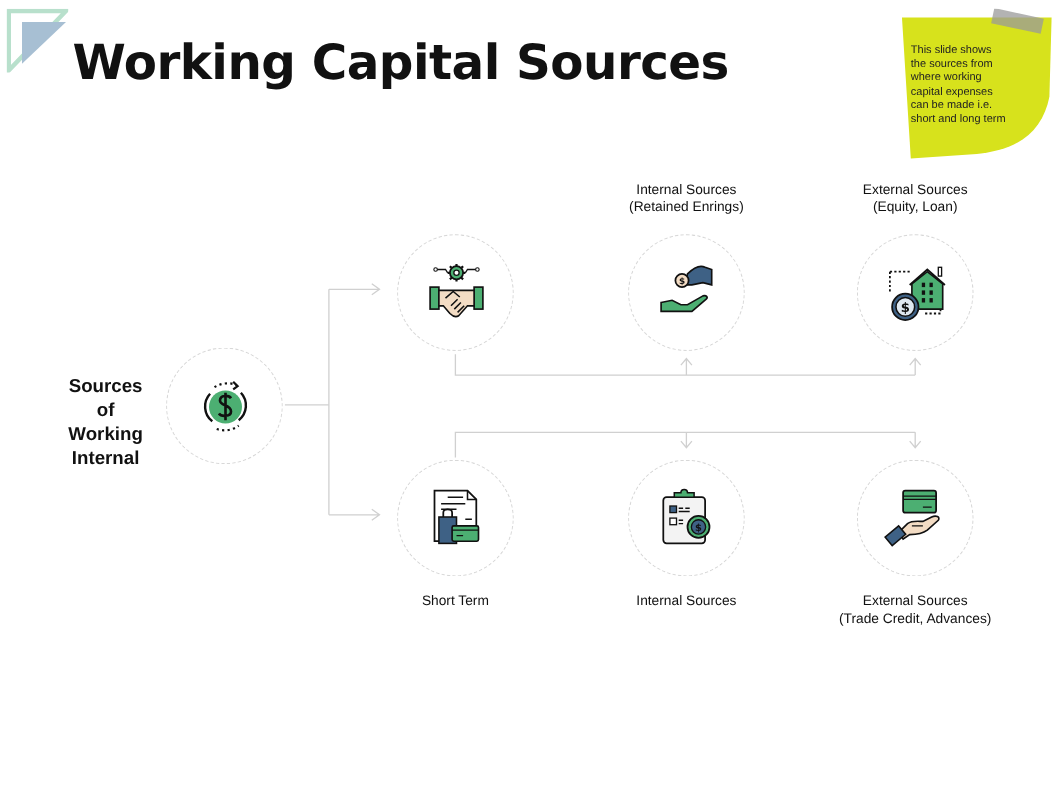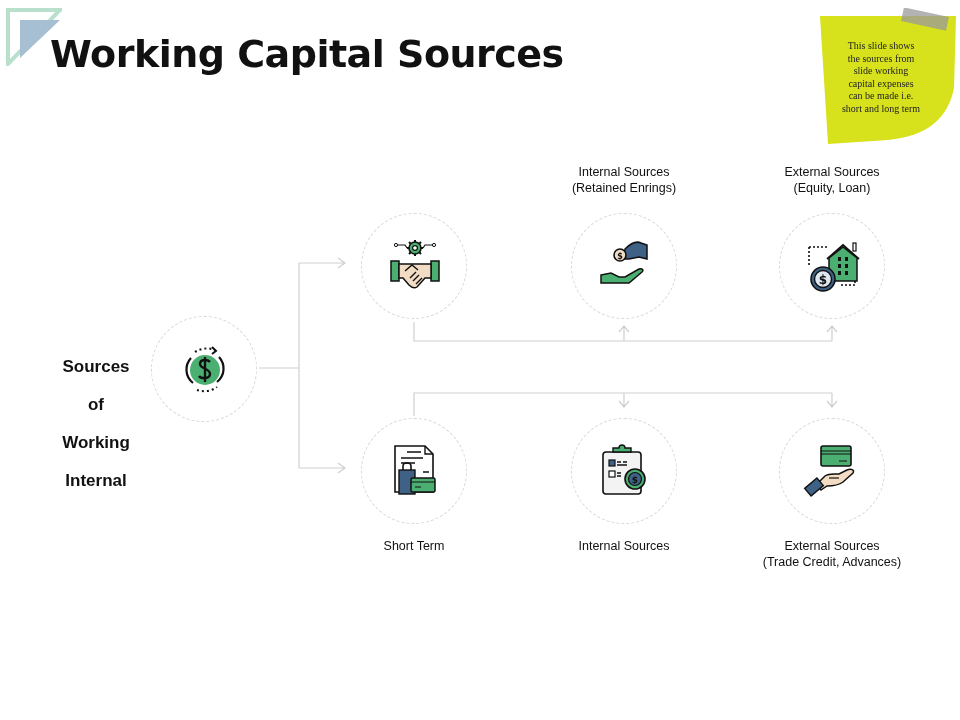--- a/index.html
+++ b/index.html
@@ -1,47 +1,47 @@
 <!DOCTYPE html>
 <html><head>
 <meta charset="utf-8">
 <style>
   html, body { margin: 0; padding: 0; }
   body { width: 960px; height: 720px; background: #ffffff; position: relative; overflow: hidden; font-family: "Liberation Sans", sans-serif; color: #111; }
   .abs { position: absolute; }
-  #title { left: 50px; top: 32px; font-family: "DejaVu Sans", sans-serif; font-weight: bold; font-size: 38px; letter-spacing: -0.5px; color: #111; white-space: nowrap; }
+  #title { left: 66px; top: 32px; font-family: "DejaVu Sans", sans-serif; font-weight: bold; font-size: 44px; letter-spacing: -0.5px; color: #111; white-space: nowrap; }
   #corner-deco { left: 6px; top: 8px; width: 56px; height: 58px; }
   #note { left: 818px; top: 8px; width: 140px; height: 140px; }
-  #note-text { left: 828px; top: 40px; width: 106px; font-size: 10px; line-height: 12.5px; text-align: center; color: #222; font-family: Liberation Serif, serif; }
+  #note-text { left: 828px; top: 40px; width: 106px; font-size: 10px; line-height: 12.5px; color: #222; }
   #connectors { left: 0; top: 0; width: 960px; height: 720px; }
   .circle { position: absolute; width: 106px; height: 106px; border-radius: 50%; border: 1px dashed #d8d8d8; background: #fff; box-sizing: border-box; }
   .circle svg { position: absolute; left: 23px; top: 23px; width: 60px; height: 60px; }
   .lbl { position: absolute; font-weight: normal; font-size: 12.5px; line-height: 16px; text-align: center; color: #111; white-space: nowrap; }
   .lbl span { display: block; }
   #center-label { left: 40px; top: 340px; width: 112px; font-weight: bold; font-size: 17px; line-height: 22px; text-align: center; color: #111; }
-  #center-label span { display: block; margin-top: 16px; }
+  #center-label span { display: block; }
 </style>
 </head>
 <body>
 
 <svg id="corner-deco" class="abs" viewBox="0 0 56 58">
   <polygon points="2,2 54,2 2,56" fill="none" stroke="#b8e0cc" stroke-width="4"></polygon>
   <polygon points="14,12 54,12 14,50" fill="#a7bfd3"></polygon>
 </svg>
 
 <div id="title" class="abs">Working Capital Sources</div>
 
 <svg id="note" class="abs" viewBox="0 0 140 140">
   <path d="M2,8 L138,8 L136,80 C130,110 110,128 70,132 L10,136 Z" fill="#d7e21c"></path>
   <rect x="84" y="4" width="46" height="14" fill="#9a9a9a" opacity="0.75" transform="rotate(12 107 11)"></rect>
 </svg>
 <div id="note-text" class="abs">
   <span style="display:block">This slide shows</span>
   <span style="display:block">the sources from</span>
-  <span style="display:block">slide working</span>
+  <span style="display:block">where working</span>
   <span style="display:block">capital expenses</span>
   <span style="display:block">can be made i.e.</span>
   <span style="display:block">short and long term</span>
 </div>
 
 <svg id="connectors" class="abs" viewBox="0 0 960 720" fill="none" stroke="#d0d0d0" stroke-width="1.2">
   <path d="M259,368 L299,368"></path>
   <path d="M299,263 L299,468"></path>
   <path d="M299,263 L345,263 M338,258 L345,263 L338,268"></path>
   <path d="M299,468 L345,468 M338,463 L345,468 L338,473"></path>

